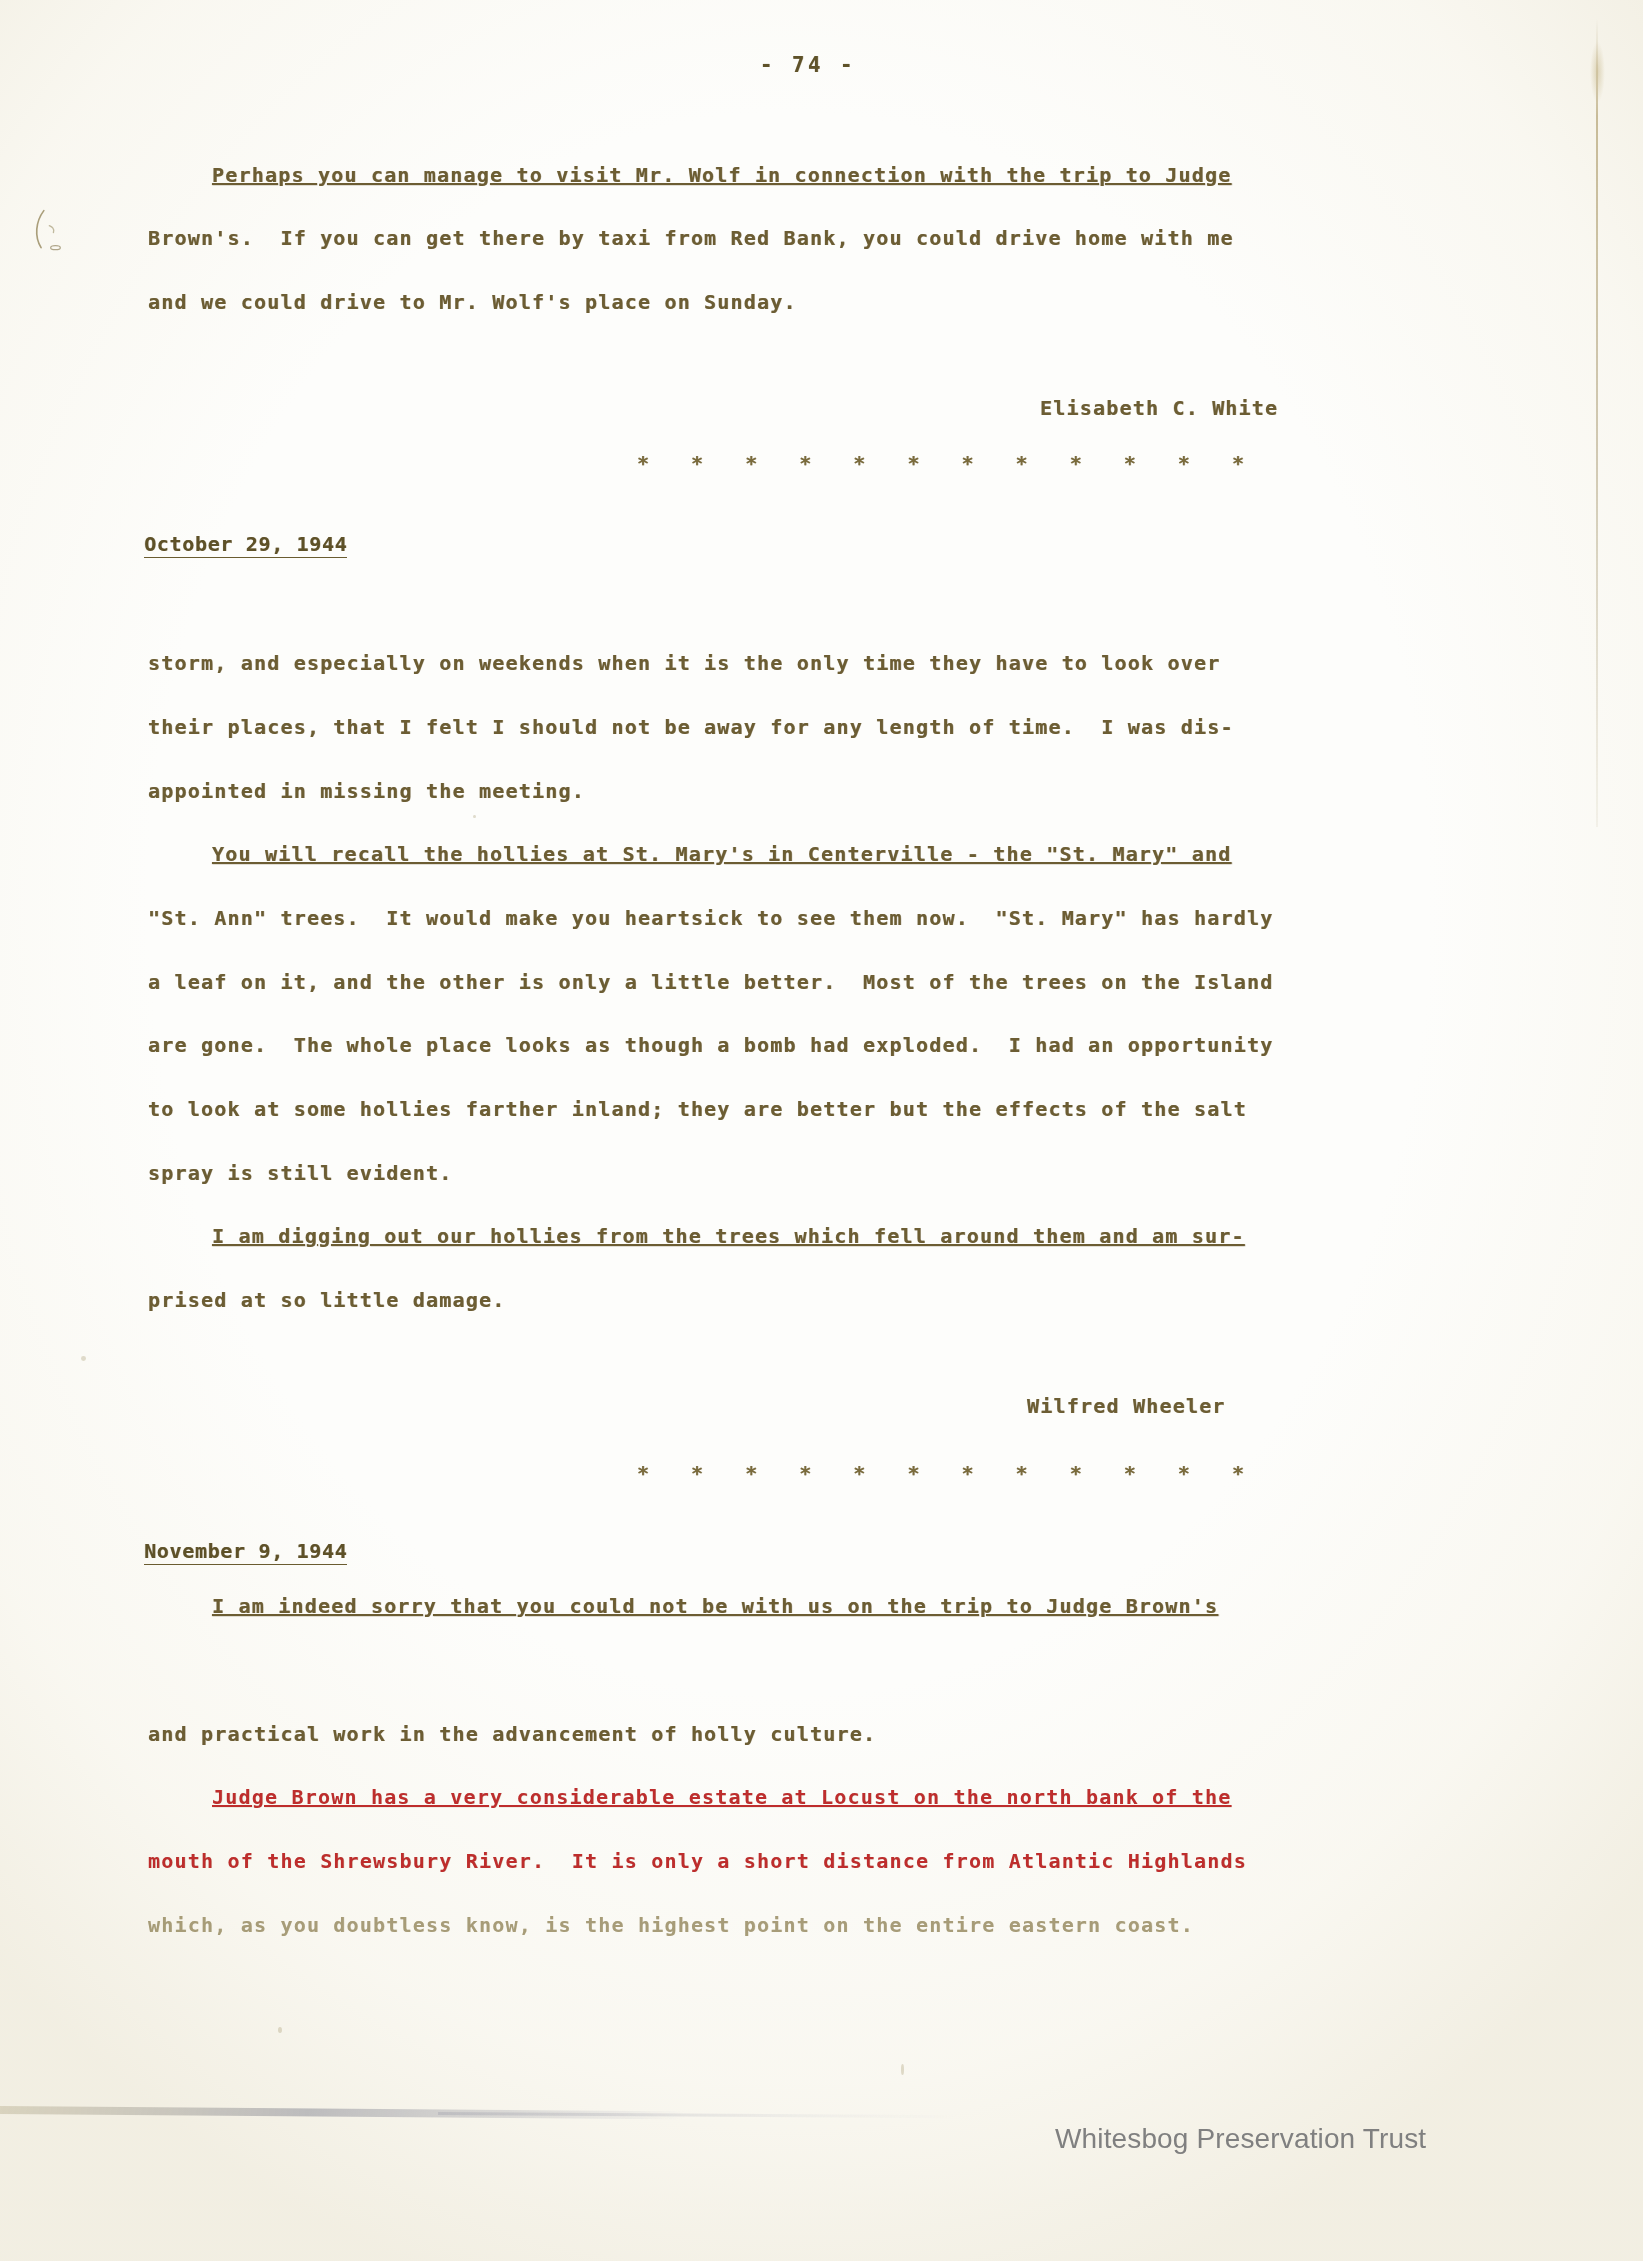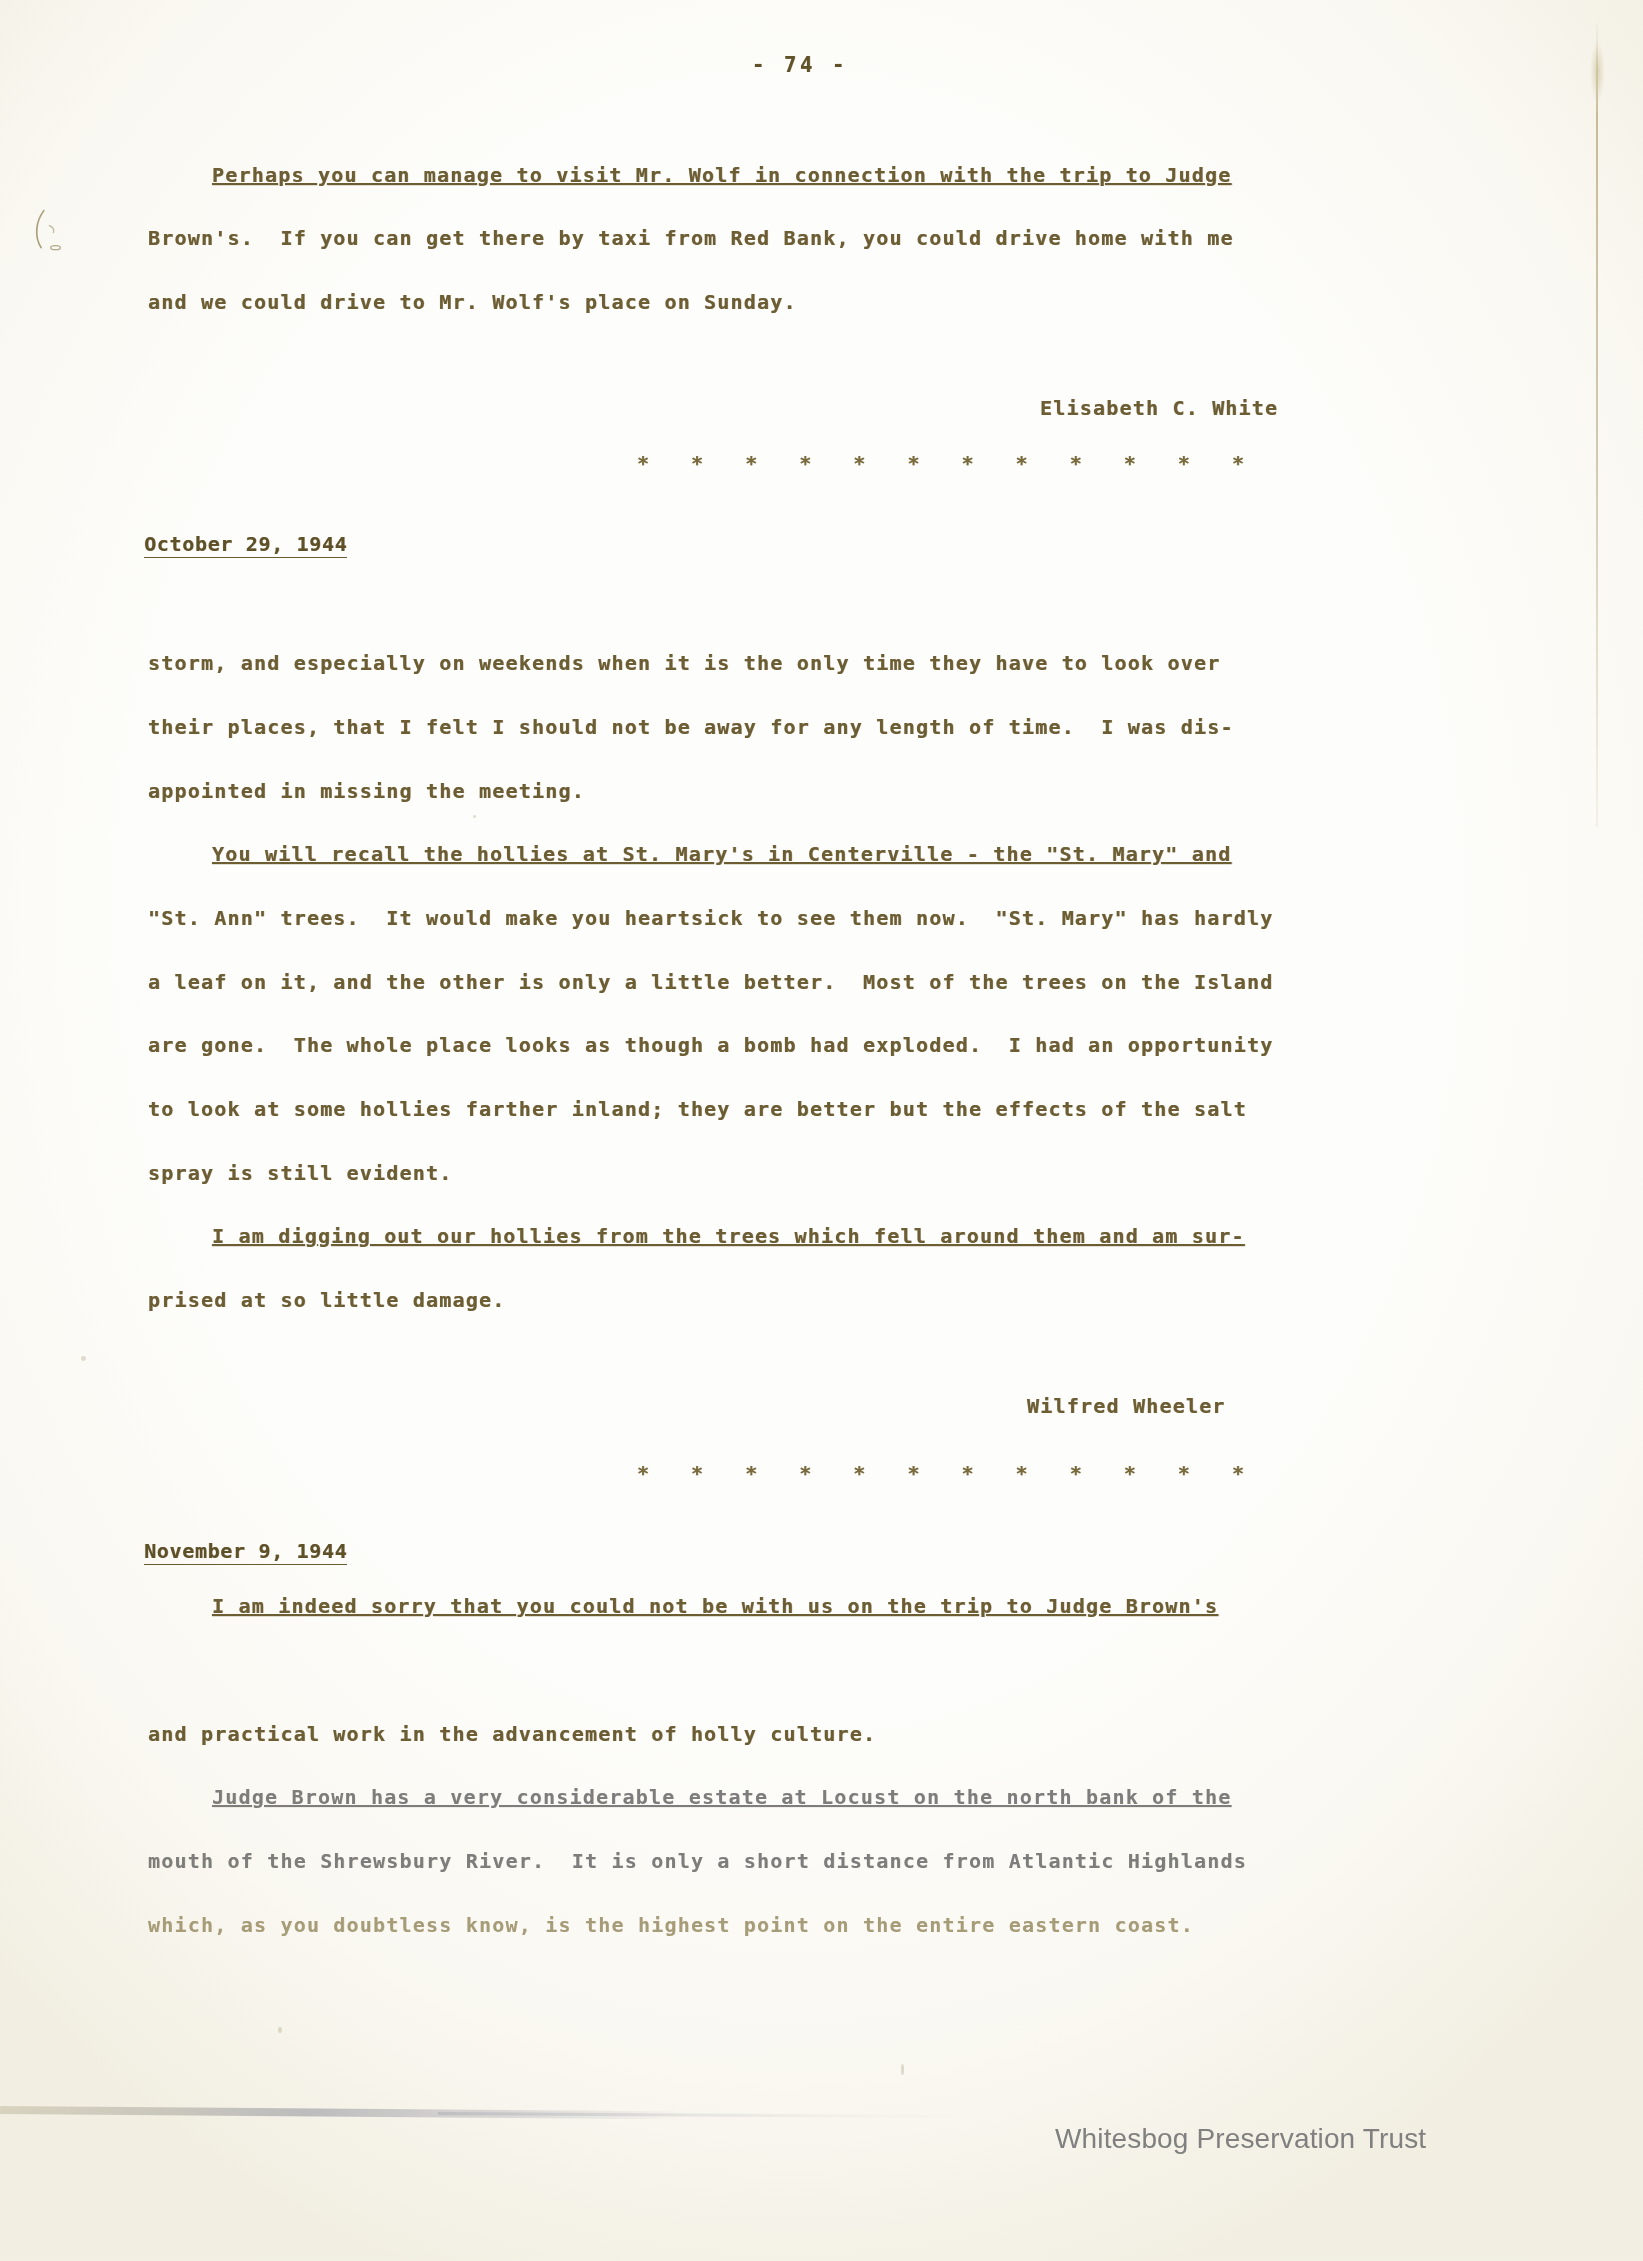--- a/index.html
+++ b/index.html
@@ -76,21 +76,21 @@
     color: #6a5b31;
     font-family: "DejaVu Sans Mono", monospace;
     font-weight: 700;
     letter-spacing: 0.06em;
     white-space: pre;
     text-shadow: 0.5px 0.3px 0.4px rgba(90,76,40,0.45), -0.3px 0.2px 0.5px rgba(120,104,60,0.30);
   }
 
   #pagenum {
     top: 53px;
-    left: 0;
+    left: 8px;
     width: 1600px;
     text-align: center;
     font-size: 20.5px;
     letter-spacing: 0.18em;
     color: #5f5229;
   }
 
   .body-line {
     font-size: 20px;
     left: 148px;
@@ -112,21 +112,21 @@
   .datehead {
     font-size: 20px;
     left: 115px;
     color: #5e5128;
     border-bottom: 1.7px solid #6a5c30;
     padding-bottom: 1.4px;
     display: inline-block;
   }
 
   
-  .faded1 { color: #737373; opacity: 0.92; text-shadow: 0.4px 0.3px 0.5px rgba(140,126,86,0.4); }
+  .faded1 { color: #b91c1c; opacity: 0.92; text-shadow: 0.4px 0.3px 0.5px rgba(140,126,86,0.4); }
   .faded2 { color: #9c9068; opacity: 0.88; text-shadow: 0.3px 0.3px 0.5px rgba(150,138,100,0.35); }
 
   
   #margin-mark {
     position: absolute;
     left: 26px;
     top: 205px;
     width: 48px;
     height: 62px;
     pointer-events: none;

